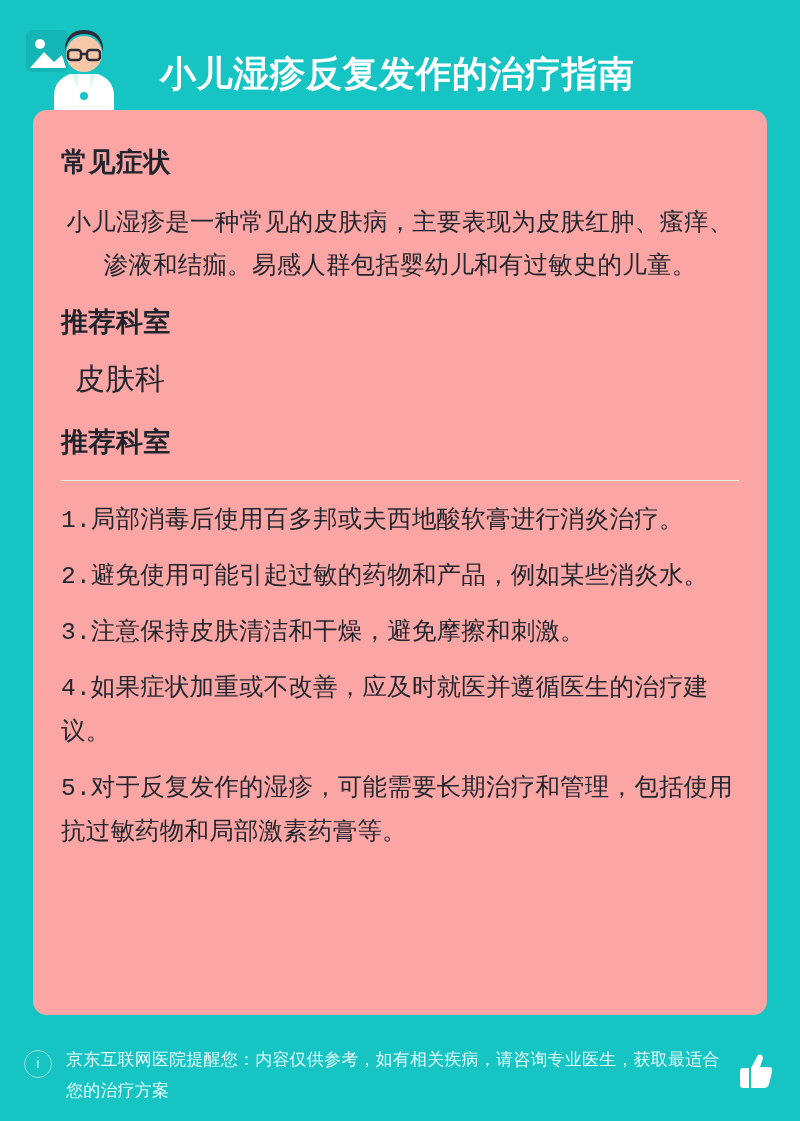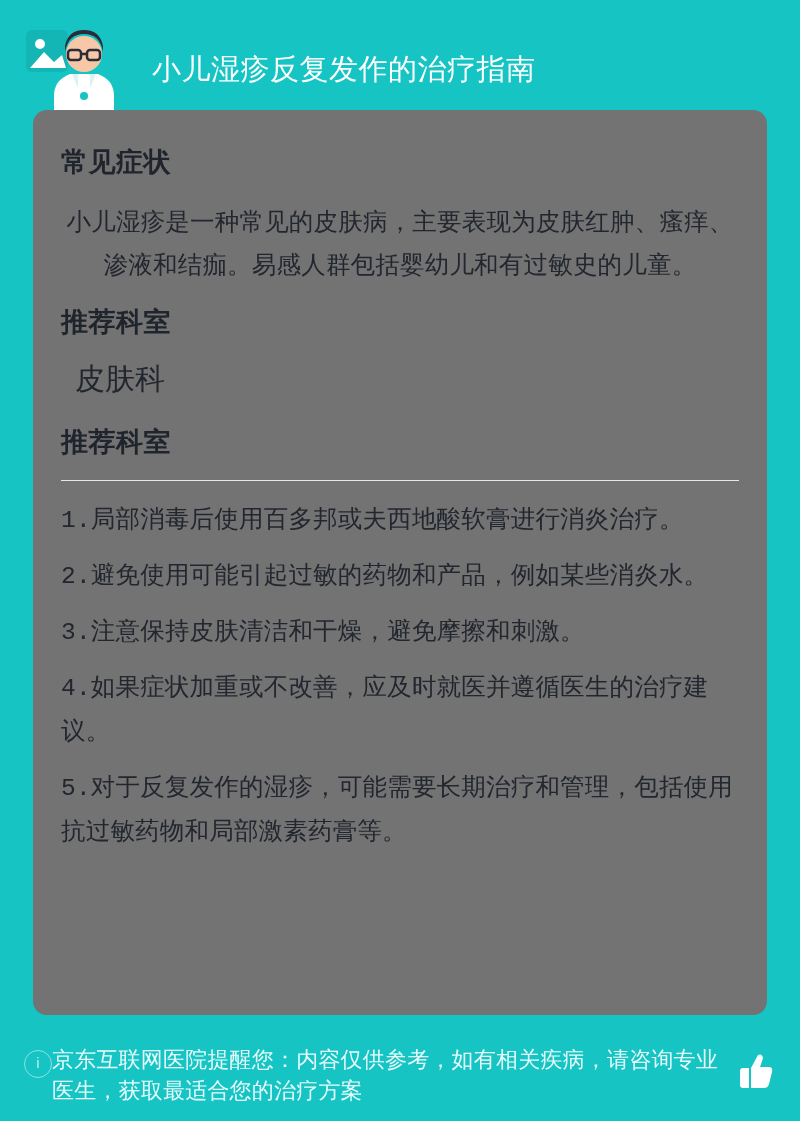--- a/index.html
+++ b/index.html
@@ -27,34 +27,34 @@
   }
   .doc-icon {
     position: absolute;
     left: 24px;
     top: 24px;
     width: 110px;
     height: 92px;
   }
   .title {
     position: absolute;
-    left: 152px;
+    left: 160px;
     top: 50px;
-    font-size: 29px;
-    font-weight: normal;
+    font-size: 36px;
+    font-weight: bold;
     color: #ffffff;
     letter-spacing: 0.5px;
   }
   .card {
     position: absolute;
     left: 33px;
     top: 110px;
     width: 734px;
     height: 905px;
-    background: #737373;
+    background: #fca5a5;
     border-radius: 14px;
     box-sizing: border-box;
     padding: 26px 28px 20px 28px;
     overflow: hidden;
   }
   h2.section {
     margin: 14px 0 20px 0;
     font-size: 27px;
     font-weight: bold;
     color: #20242c;
@@ -113,21 +113,22 @@
     border: 1.5px solid #8fe3e3;
     color: #bdeeee;
     font-size: 15px;
     line-height: 24px;
     text-align: center;
     flex: 0 0 auto;
     margin-top: 6px;
   }
   .footer-text {
     flex: 1 1 auto;
-    font-size: 22px;
+    margin-left: 14px;
+    font-size: 17px;
     line-height: 31px;
     color: #e6fbfb;
     letter-spacing: 0.2px;
   }
   .thumb {
     flex: 0 0 auto;
     width: 46px;
     height: 46px;
     margin-left: 8px;
     margin-top: 4px;

